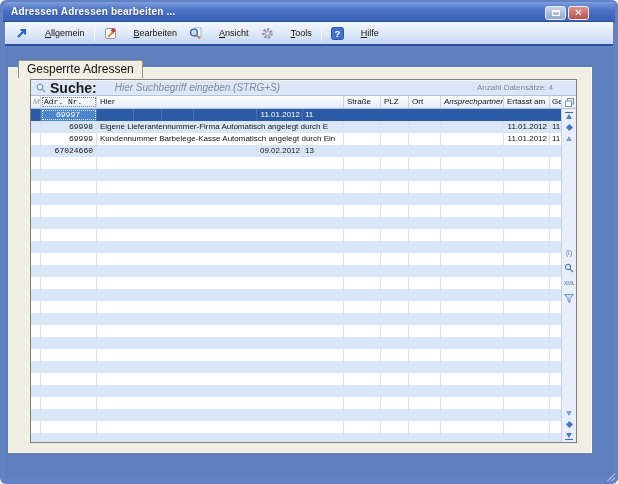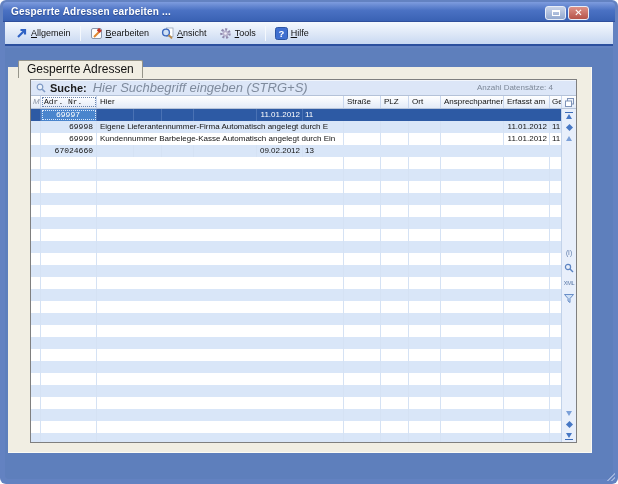--- a/index.html
+++ b/index.html
@@ -24,21 +24,21 @@
            display:flex;align-items:center;justify-content:center;cursor:default;}
   .btn-restore{background:linear-gradient(180deg,#c9d4e9 0%,#92a8cf 100%);}
   .btn-close{background:linear-gradient(180deg,#dd9187 0%,#b6544a 100%);}
   .restore-glyph{width:8px;height:6px;border:1px solid #fff;border-top-width:2px;background:transparent;}
   .close-glyph{color:#fff;font-size:10px;font-weight:bold;line-height:10px;font-family:"DejaVu Sans",sans-serif;}
 
   
   .menubar{position:absolute;left:5px;right:5px;top:22px;height:24px;
            background:linear-gradient(180deg,#f5f9fe 0%,#dde7f7 55%,#c8d8f1 100%);
            border-bottom:2px solid #2c509e;display:flex;align-items:center;padding:0 4px;}
-  .menu-item{display:flex;align-items:center;gap:3px;padding:2px 6px;font-size:9px;color:#111;cursor:default;}
+  .menu-item{display:flex;align-items:center;gap:17px;padding:2px 6px;font-size:9px;color:#111;cursor:default;}
   .menu-item u{text-decoration:underline;}
   .menu-sep{width:1px;height:15px;background:#9fb3d8;border-right:1px solid #f4f8fd;margin:0 3px;}
   .micon{width:13px;height:13px;flex:none;}
 
   
   .client{position:absolute;left:5px;right:5px;top:48px;bottom:5px;background:#5e7fbc;border-radius:0 0 4px 4px;}
 
   
   .tab{position:absolute;left:18px;top:60px;height:18px;padding:0 8px;background:#f1eee3;
        border:1px solid #96958a;border-bottom:none;border-radius:2px 2px 0 0;
@@ -46,22 +46,22 @@
 
   
   .panel{position:absolute;left:8px;top:67px;width:584px;height:386px;background:#f1eee3;
          border-right:1px solid #fbfaf4;border-bottom:1px solid #fbfaf4;z-index:2;}
 
   
   .grid{position:absolute;left:22px;top:12px;width:547px;height:364px;background:#fff;
         border:1px solid #7f7f7f;overflow:hidden;font-size:8px;}
   .searchbar{height:16px;background:#dce6f7;border-bottom:1px solid #b4c2d8;
              display:flex;align-items:center;padding:0 5px;box-shadow:inset 0 1px 0 #f2f6fc;}
-  .search-label{font-weight:bold;font-size:11px;color:#1c1c1c;margin-left:4px;}
-  .search-placeholder{font-style:italic;font-size:13px;color:#7f8b9d;margin-left:6px;}
+  .search-label{font-weight:bold;font-size:14px;color:#1c1c1c;margin-left:4px;}
+  .search-placeholder{font-style:italic;font-size:10px;color:#7f8b9d;margin-left:18px;}
   .record-count{margin-left:auto;font-size:8px;color:#7d8898;padding-right:18px;}
 
   .gridhead{height:13px;display:flex;background:linear-gradient(180deg,#ffffff 0%,#eef3fb 60%,#e3ebf8 100%);
             border-bottom:1px solid #b7c4da;}
   .hcell{flex:none;border-right:1px solid #c9d7ee;font-size:8px;line-height:12px;color:#111;
          padding-left:3px;overflow:hidden;white-space:nowrap;}
   .hcell.hm{color:#8b94a5;font-style:italic;padding-left:2px;}
   .hcell.focus{outline:1px dotted #6b85ad;outline-offset:-2px;}
   .hcorner{flex:none;width:15px;display:flex;align-items:center;justify-content:center;border-left:1px solid #c9d7ee;}
 
@@ -69,21 +69,21 @@
   .rows{position:absolute;left:0;top:0;right:15px;}
   .trow{display:flex;height:12px;line-height:12px;background:#fff;}
   .trow:nth-child(even){background:#d9e6f8;}
   .cell{flex:none;border-right:1px solid #d5e2f4;overflow:hidden;white-space:nowrap;color:#141414;}
   .c0{width:10px;}
   .c1{width:56px;text-align:right;padding-right:3px;font-family:Liberation Mono, monospace;}
   .c2{width:247px;padding-left:3px;}
   .c3{width:37px;}
   .c4{width:28px;}
   .c5{width:32px;}
-  .c6{width:63px;}
+  .c6{width:63px;font-style:italic;}
   .c7{width:46px;text-align:right;padding-right:2px;}
   .c8{width:11px;padding-left:2px;border-right:none;}
   .trow.sel{background:#2d5aa4 !important;color:#fff;}
   .trow.sel .cell{color:#fff;border-right-color:#4a72b4;}
   .trow.sel .c1{background:#4a85cd;text-align:center;padding-left:2px;outline:1px dotted #dbe8fa;outline-offset:-2px;}
 
   
   .vstrip{position:absolute;right:0;top:0;bottom:0;width:15px;background:#e8effb;
           border-left:1px solid #c3d3ea;display:flex;flex-direction:column;align-items:center;}
   .strip-top{padding-top:3px;display:flex;flex-direction:column;align-items:center;gap:6px;}
@@ -104,21 +104,21 @@
   
   .grip{position:absolute;right:3px;bottom:3px;width:8px;height:8px;
         background:linear-gradient(135deg,transparent 50%,#9db1dc 50%,#9db1dc 60%,transparent 60%,transparent 75%,#9db1dc 75%,#9db1dc 85%,transparent 85%);}
 </style>
 </head>
 <body>
 
 <div class="window">
 
   <div class="titlebar">
-    <span class="title-text">Gesperrte Adressen earbeiten ...</span>
+    <span class="title-text">Adressen Adressen bearbeiten ...</span>
     <div class="win-buttons">
       <div class="win-btn btn-restore">
         <span class="restore-glyph"></span>
       </div>
       <div class="win-btn btn-close">
         <span class="close-glyph">✕</span>
       </div>
     </div>
   </div>
 

